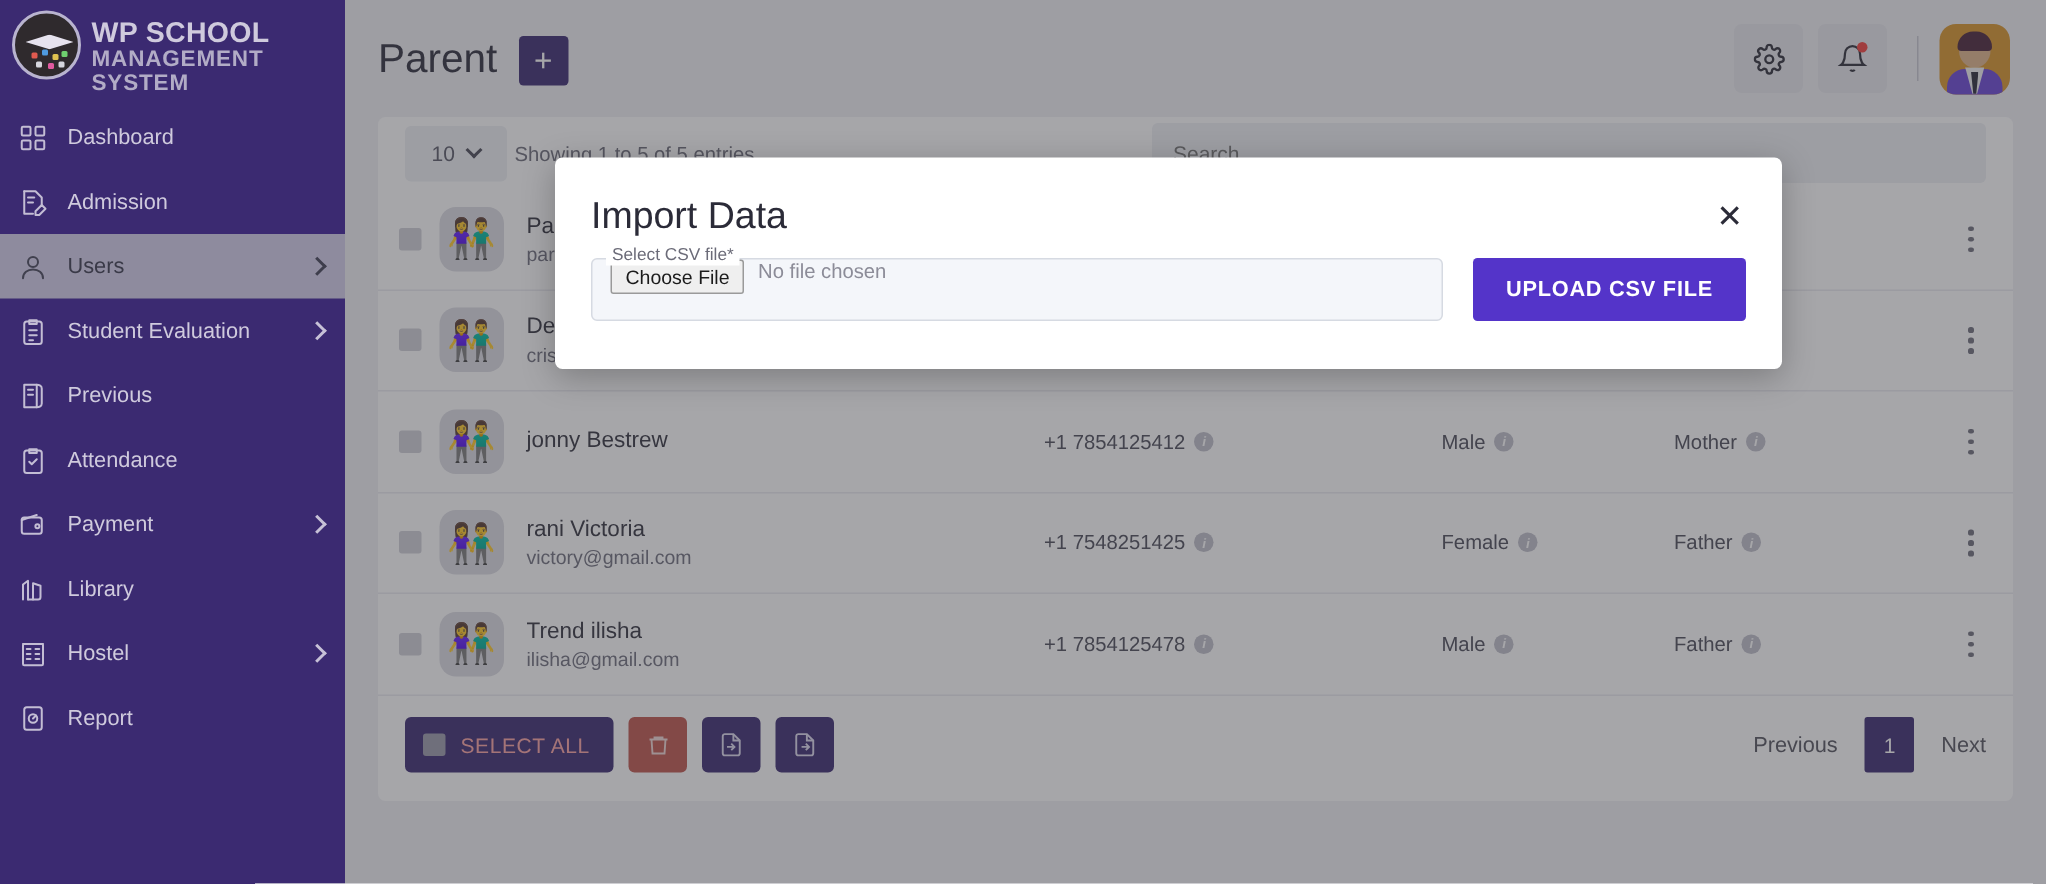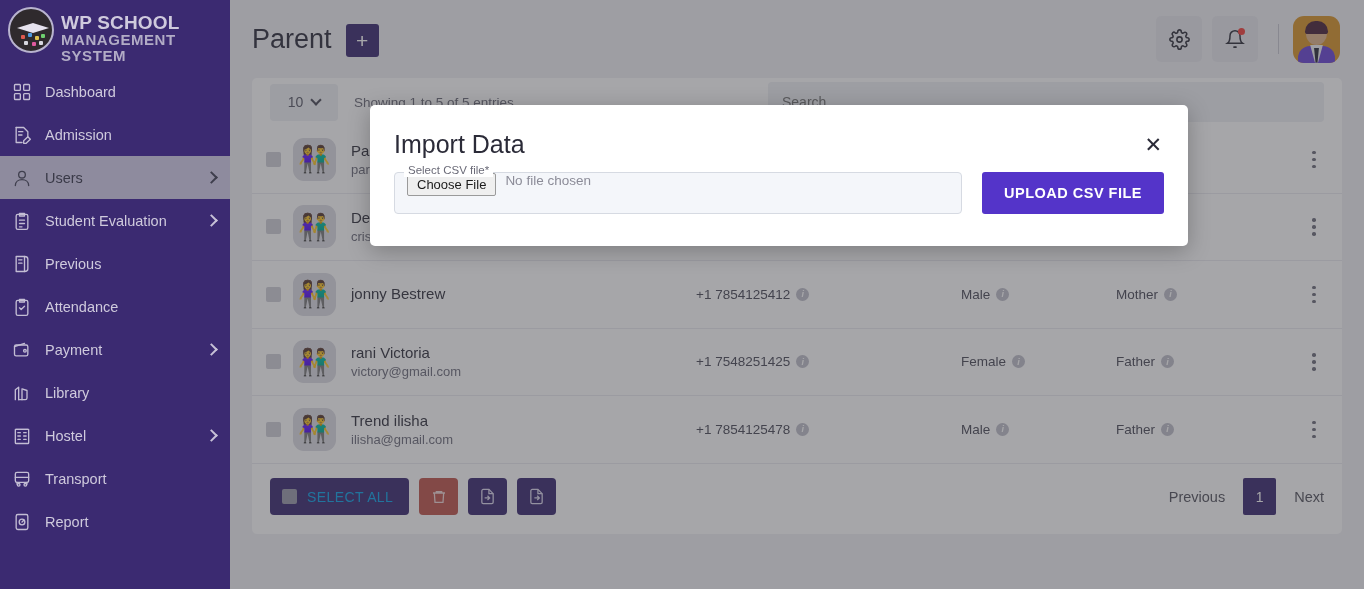--- a/index.html
+++ b/index.html
@@ -98,21 +98,21 @@
   .avatar .hair { position: absolute; left: 12px; top: 5px; width: 23px; height: 13px; border-radius: 12px 12px 3px 3px; background: #4a2339; }
   .avatar .body { position: absolute; left: 5px; top: 30px; width: 37px; height: 20px; border-radius: 12px 12px 0 0; background: #6b46d6; }
   .avatar .shirt { position: absolute; left: 17px; top: 29px; width: 13px; height: 18px; background: #f2f2f5; clip-path: polygon(0 0, 100% 0, 62% 100%, 38% 100%); }
   .avatar .tie { position: absolute; left: 21px; top: 32px; width: 5px; height: 15px; background: #2b2b3a; clip-path: polygon(0 0, 100% 0, 70% 100%, 30% 100%); }
 
   
   .card {
     margin: 0 22px; background: #fff; border-radius: 5px;
     height: 456px; position: relative; overflow: hidden;
   }
-  .card-head { display: flex; align-items: center; height: 48px; padding: 0 18px; gap: 16px; }
+  .card-head { display: flex; align-items: center; height: 48px; padding: 0 18px; gap: 5px; }
   .len-select {
     width: 68px; height: 37px; border-radius: 4px; background: #eef0f4;
     display: flex; align-items: center; justify-content: center; gap: 9px;
     font-size: 14px; color: #5a5a68; cursor: pointer; border: none;
   }
   .chev { width: 8px; height: 8px; border-left: 2px solid #4a4a57; border-bottom: 2px solid #4a4a57; transform: rotate(-45deg); margin-top: -4px; }
   .showing-text { font-size: 13.5px; color: #6d6d7a; }
   .search-wrap { margin-left: auto; width: 556px; height: 40px; background: #eef0f4; border-radius: 4px; display: flex; align-items: center; padding: 0 14px; }
   .search-input { border: none; background: transparent; outline: none; width: 100%; font-size: 14px; color: #4a4a57; font-family: "Liberation Sans", sans-serif; }
 
@@ -141,21 +141,21 @@
     width: 13px; height: 13px; border-radius: 50%; background: #bfbfca; color: #fff;
     font-size: 9px; font-weight: bold; display: inline-flex; align-items: center;
     justify-content: center; font-style: italic; flex: 0 0 13px;
   }
   .kebab { width: 20px; display: flex; flex-direction: column; align-items: center; gap: 3.5px; cursor: pointer; flex: 0 0 20px; }
   .kebab i { width: 3.5px; height: 3.5px; border-radius: 50%; background: #6f6f7d; display: block; }
 
   
   .card-foot { display: flex; align-items: center; height: 66px; padding: 0 18px; }
   .selall {
-    height: 37px; padding: 0 16px 0 12px; background: #3b2a71; color: #0ea5e9;
+    height: 37px; padding: 0 16px 0 12px; background: #3b2a71; color: #fca5a5;
     border: none; border-radius: 4px; font-size: 14px; letter-spacing: .4px;
     display: flex; align-items: center; gap: 10px; cursor: pointer;
     font-family: "Liberation Sans", sans-serif;
   }
   .selall .box { width: 15px; height: 15px; background: #9c9cab; border-radius: 2px; display: block; }
   .sq-btn {
     width: 39px; height: 37px; border: none; border-radius: 4px; margin-left: 10px;
     background: #3b2a71; cursor: pointer; display: flex; align-items: center; justify-content: center;
   }
   .sq-btn.danger { background: #c0564e; }
@@ -298,30 +298,20 @@
           <span class="nav-label">Library</span>
         </div>
         <div class="nav-item">
           <svg class="nav-ico" viewBox="0 0 24 24" fill="none" stroke="currentColor" stroke-width="1.6" stroke-linecap="round" stroke-linejoin="round">
             <rect x="4" y="4" width="16" height="17" rx="1"></rect>
             <path d="M7 8h3M14 8h3M7 12h3M14 12h3M7 16h3M14 16h3"></path>
             <path d="M4 4h16"></path>
           </svg>
           <span class="nav-label">Hostel</span>
           <span class="nav-arrow"></span>
-        </div>
-        <div class="nav-item">
-          <svg class="nav-ico" viewBox="0 0 24 24" fill="none" stroke="currentColor" stroke-width="1.6" stroke-linecap="round" stroke-linejoin="round">
-            <rect x="4" y="4" width="16" height="12" rx="2"></rect>
-            <path d="M4 10h16"></path>
-            <circle cx="8" cy="19" r="1.6"></circle>
-            <circle cx="16" cy="19" r="1.6"></circle>
-            <path d="M6 16v2M18 16v2"></path>
-          </svg>
-          <span class="nav-label">Transport</span>
         </div>
         <div class="nav-item">
           <svg class="nav-ico" viewBox="0 0 24 24" fill="none" stroke="currentColor" stroke-width="1.6" stroke-linecap="round" stroke-linejoin="round">
             <rect x="5" y="3" width="14" height="18" rx="2"></rect>
             <circle cx="12" cy="12" r="3.4"></circle>
             <path d="M12 12l2.4-2.4"></path>
           </svg>
           <span class="nav-label">Report</span>
         </div>
       </nav>

